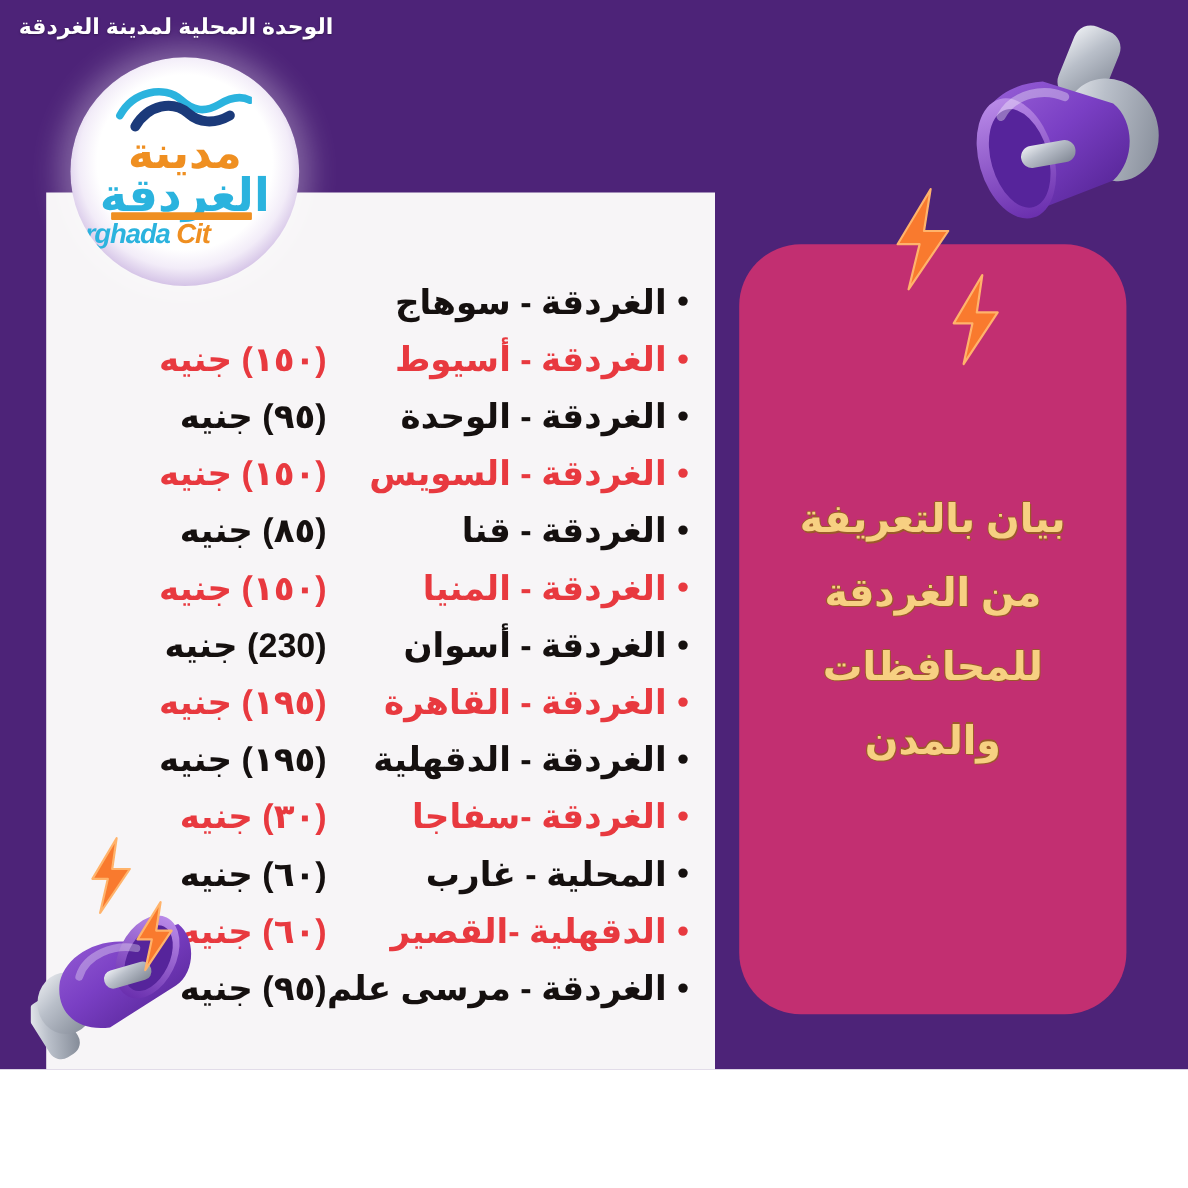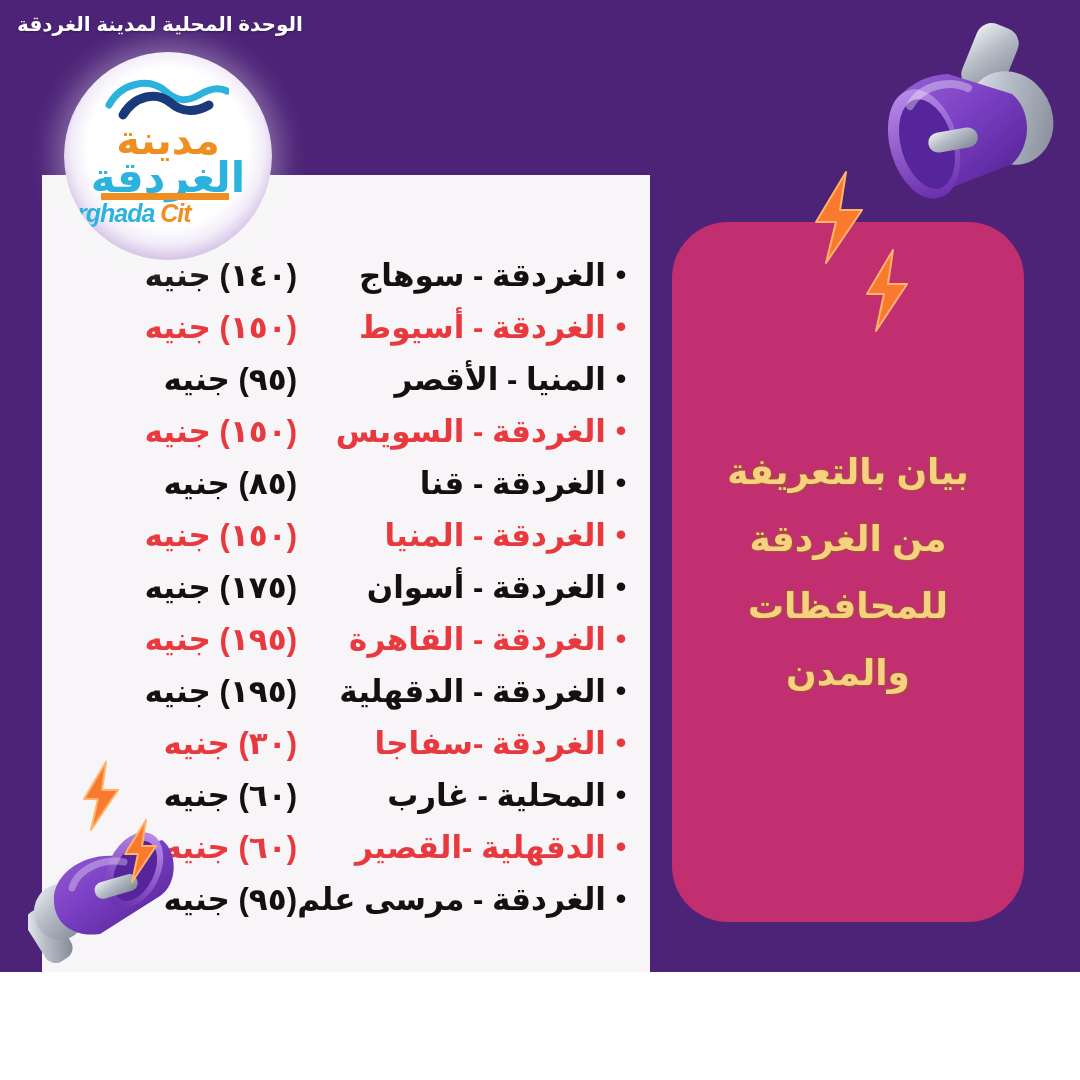--- a/index.html
+++ b/index.html
@@ -176,51 +176,50 @@
       <div id="logo-bar"></div>
       <div id="logo-en">rghada <span class="accent">Cit</span></div>
     </div>
   </div>
 
   <div id="tariff-card">
     <ul id="tariff-list">
         <li class="tariff-row black">
           <span class="row-bullet">•</span>
           <span class="row-route">الغردقة - سوهاج</span>
-          <span class="row-fare">(١٤٠) جنيه</span>
         </li>
         <li class="tariff-row red">
           <span class="row-bullet">•</span>
           <span class="row-route">الغردقة - أسيوط</span>
           <span class="row-fare">(١٥٠) جنيه</span>
         </li>
         <li class="tariff-row black">
           <span class="row-bullet">•</span>
-          <span class="row-route">المنيا - الأقصر</span>
+          <span class="row-route">الغردقة - الوحدة</span>
           <span class="row-fare">(٩٥) جنيه</span>
         </li>
         <li class="tariff-row red">
           <span class="row-bullet">•</span>
           <span class="row-route">الغردقة - السويس</span>
           <span class="row-fare">(١٥٠) جنيه</span>
         </li>
         <li class="tariff-row black">
           <span class="row-bullet">•</span>
           <span class="row-route">الغردقة - قنا</span>
           <span class="row-fare">(٨٥) جنيه</span>
         </li>
         <li class="tariff-row red">
           <span class="row-bullet">•</span>
           <span class="row-route">الغردقة - المنيا</span>
           <span class="row-fare">(١٥٠) جنيه</span>
         </li>
         <li class="tariff-row black">
           <span class="row-bullet">•</span>
           <span class="row-route">الغردقة - أسوان</span>
-          <span class="row-fare">(١٧٥) جنيه</span>
+          <span class="row-fare">(230) جنيه</span>
         </li>
         <li class="tariff-row red">
           <span class="row-bullet">•</span>
           <span class="row-route">الغردقة - القاهرة</span>
           <span class="row-fare">(١٩٥) جنيه</span>
         </li>
         <li class="tariff-row black">
           <span class="row-bullet">•</span>
           <span class="row-route">الغردقة - الدقهلية</span>
           <span class="row-fare">(١٩٥) جنيه</span>

